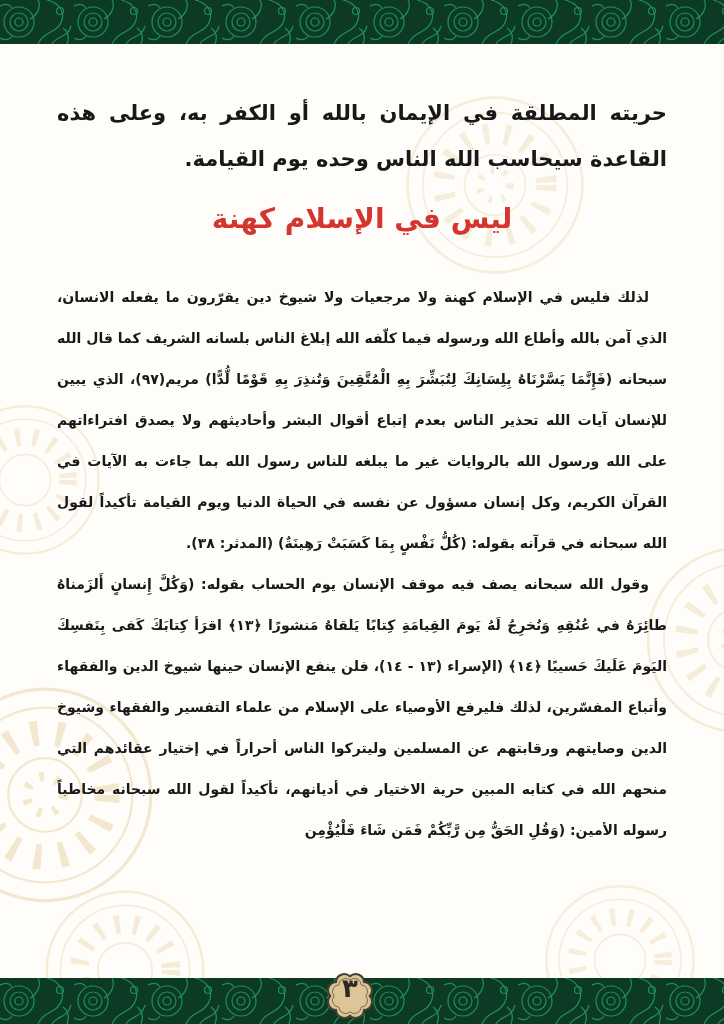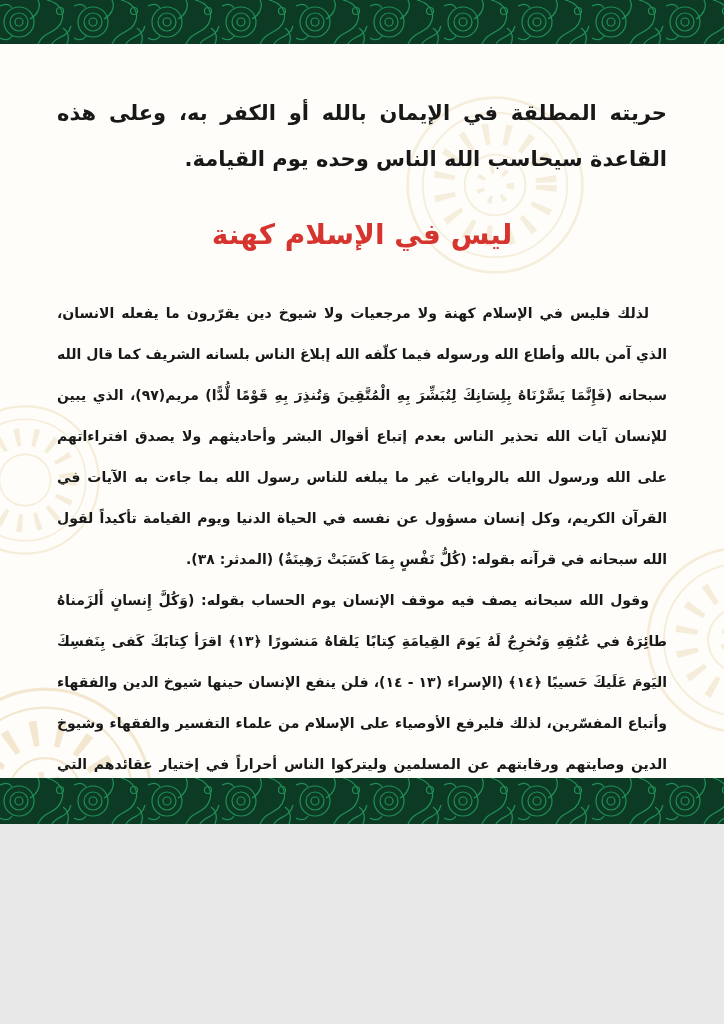--- a/index.html
+++ b/index.html
@@ -1,18 +1,18 @@
 <!DOCTYPE html>
 <html lang="ar"><head>
 <meta charset="utf-8">
 <style>
   html,body{margin:0;padding:0;background:#e8e8e8;}
   .page{
     position:relative;
-    width:724px;height:824px;
+    width:724px;height:1024px;
     margin:0 auto;
     background:#fffdf9;
     overflow:hidden;
     font-family:"DejaVu Sans",sans-serif;
   }
   
   .band{position:absolute;left:0;width:724px;line-height:0;}
   .band.top{top:0;height:44px;}
   .band.bottom{bottom:0;height:46px;}
   
@@ -25,21 +25,21 @@
     color:#181818;
     text-align:justify;
   }
   .intro{
     margin:46px 0 0 0;
     font-size:21px;
     line-height:46px;
     font-weight:bold;
   }
   .heading{
-    margin:36px 0 42px 0;
+    margin:20px 0 42px 0;
     text-align:center;
     color:#d6352f;
     font-size:28px;
     font-weight:bold;
   }
   .body-para{
     margin:0;
     font-size:14px;
     line-height:41px;
     font-weight:bold;

